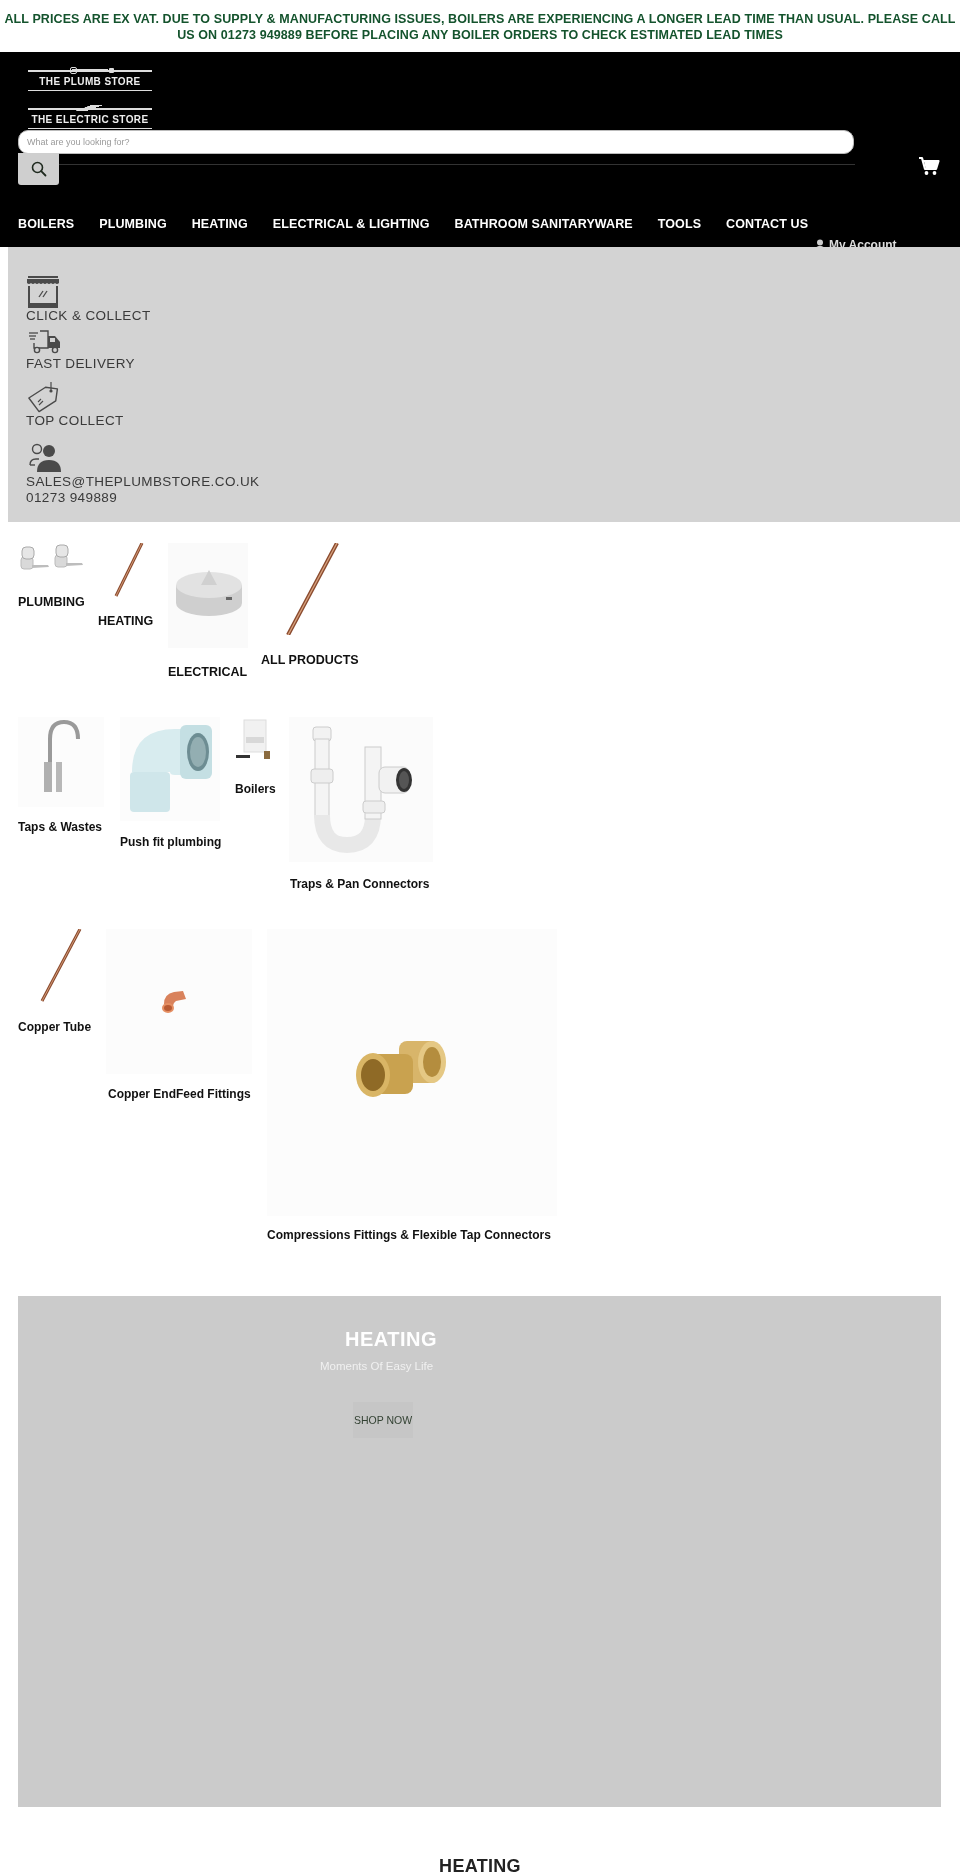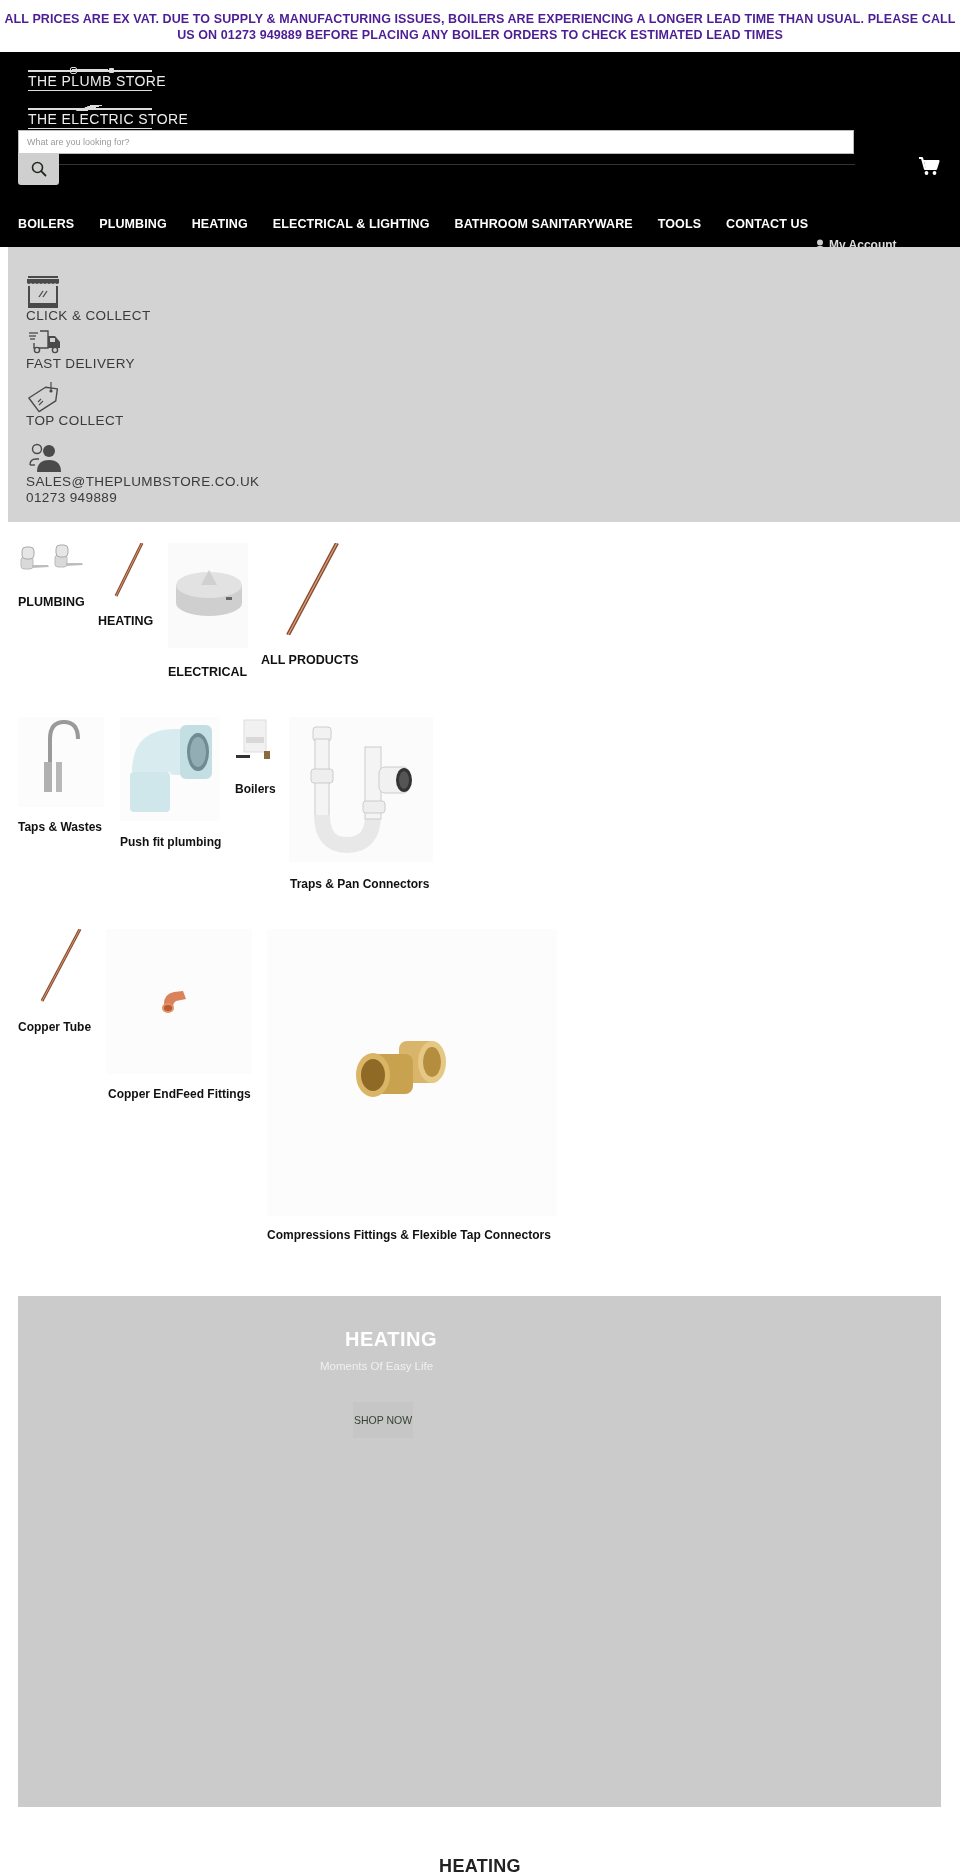--- a/index.html
+++ b/index.html
@@ -1,31 +1,31 @@
 <!DOCTYPE html>
 <html><head>
 <meta charset="utf-8">
 <style>
   * { box-sizing: border-box; margin: 0; padding: 0; }
   html, body { width: 960px; background: #ffffff; font-family: "Liberation Sans", sans-serif; color: #111; }
   body { position: relative; height: 1875px; overflow: hidden; }
 
-  .announce { height: 52px; background: #fff; text-align: center; font-size: 12.5px; font-weight: bold; line-height: 16px; padding-top: 11px; color: #4c1d95; letter-spacing: 0.1px; border-radius: 14px; }
+  .announce { height: 52px; background: #fff; text-align: center; font-size: 12.5px; font-weight: bold; line-height: 16px; padding-top: 11px; color: #14532d; letter-spacing: 0.1px; border-radius: 14px; }
 
   .header { position: absolute; left: 0; top: 52px; width: 960px; height: 195px; background: #000; }
   .logo { position: absolute; left: 28px; top: 15px; width: 124px; color: #eee; }
   .logo .line { height: 1.5px; background: #ddd; }
-  .logo .txt { font-weight: normal; font-size: 14px; letter-spacing: 0.4px; text-align: right; line-height: 13px; padding: 3px 0 2px; white-space: nowrap; }
+  .logo .txt { font-weight: bold; font-size: 10px; letter-spacing: 0.4px; text-align: center; line-height: 13px; padding: 3px 0 2px; white-space: nowrap; }
   .logo .wrench { height: 5px; width: 36px; margin: 0 auto -2px; position: relative; }
   .logo .wrench::before { content: ""; position: absolute; left: 0; right: 0; top: 2px; height: 2px; background: #ddd; }
   .logo .wrench::after { content: ""; position: absolute; left: -2px; top: 0; width: 5px; height: 5px; border: 1.5px solid #ddd; border-radius: 2px; box-shadow: 38px 0 0 -1px #ddd; }
   .logo .bolt { width: 30px; height: 6px; margin: 4px auto 0; background: linear-gradient(160deg, transparent 35%, #ddd 36%, #ddd 60%, transparent 61%); }
   .logo .gap { height: 10px; }
 
-  .search { position: absolute; left: 18px; top: 78px; width: 836px; height: 24px; background: #fff; border: 1px solid #bbb; border-radius: 0; }
+  .search { position: absolute; left: 18px; top: 78px; width: 836px; height: 24px; background: #fff; border: 1px solid #bbb; border-radius: 10px; }
   .search input { width: 100%; height: 100%; border: 0; outline: none; padding: 0 8px; font-size: 9px; color: #999; font-family: "Liberation Sans", sans-serif; background: transparent; }
   .search input::placeholder { color: #9a9a9a; }
   .search-btn { position: absolute; left: 18px; top: 101px; width: 41px; height: 32px; background: #cfcfcf; border-radius: 0 0 3px 3px; display: flex; align-items: center; justify-content: center; cursor: pointer; }
   .search-underline { position: absolute; left: 59px; top: 112px; width: 796px; height: 1px; background: #333; }
 
   .cart { position: absolute; left: 918px; top: 104px; }
   .account { position: absolute; left: 814px; top: 186px; color: #ddd; }
   .account .row { display: flex; align-items: center; gap: 3px; font-weight: bold; font-size: 12px; }
   .account .sub { font-size: 7px; color: #ccc; margin-left: 24px; margin-top: 3px; letter-spacing: 0.3px; }
 

